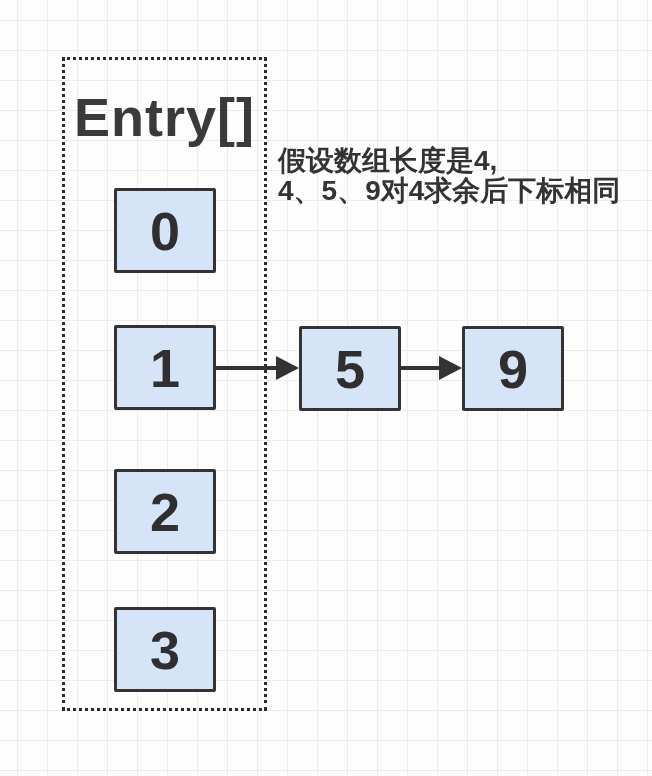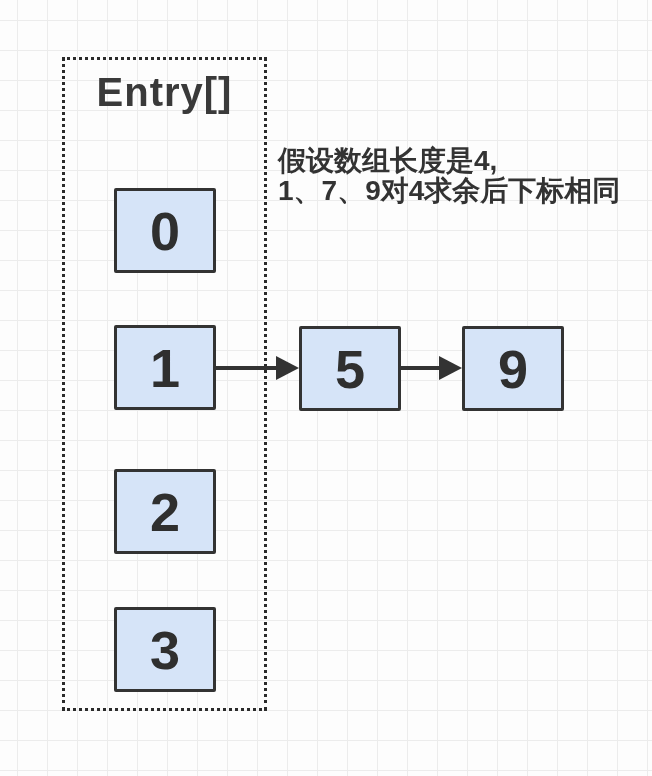--- a/index.html
+++ b/index.html
@@ -24,23 +24,23 @@
   .entry-array {
     position: absolute;
     left: 62px;
     top: 57px;
     width: 205px;
     height: 654px;
     border: 3px dotted #2b2b2b;
     box-sizing: border-box;
   }
   .entry-title {
-    margin-top: 10px;
+    margin-top: 26px;
     text-align: center;
-    font-size: 40px;
+    font-size: 54px;
     font-weight: 600;
     color: #3a3a3a;
     letter-spacing: 1px;
   }
 
   
   .node {
     position: absolute;
     width: 102px;
     height: 85px;
@@ -127,16 +127,16 @@
 
   <div class="arrow arrow-2">
     <div class="shaft"></div>
     <div class="head"></div>
   </div>
 
   <div class="node node-c9">9</div>
 
   <div class="annotation">
     <div>假设数组长度是4,</div>
-    <div>1、7、9对4求余后下标相同</div>
+    <div>4、5、9对4求余后下标相同</div>
   </div>
 
 </div>
 
 </body></html>

